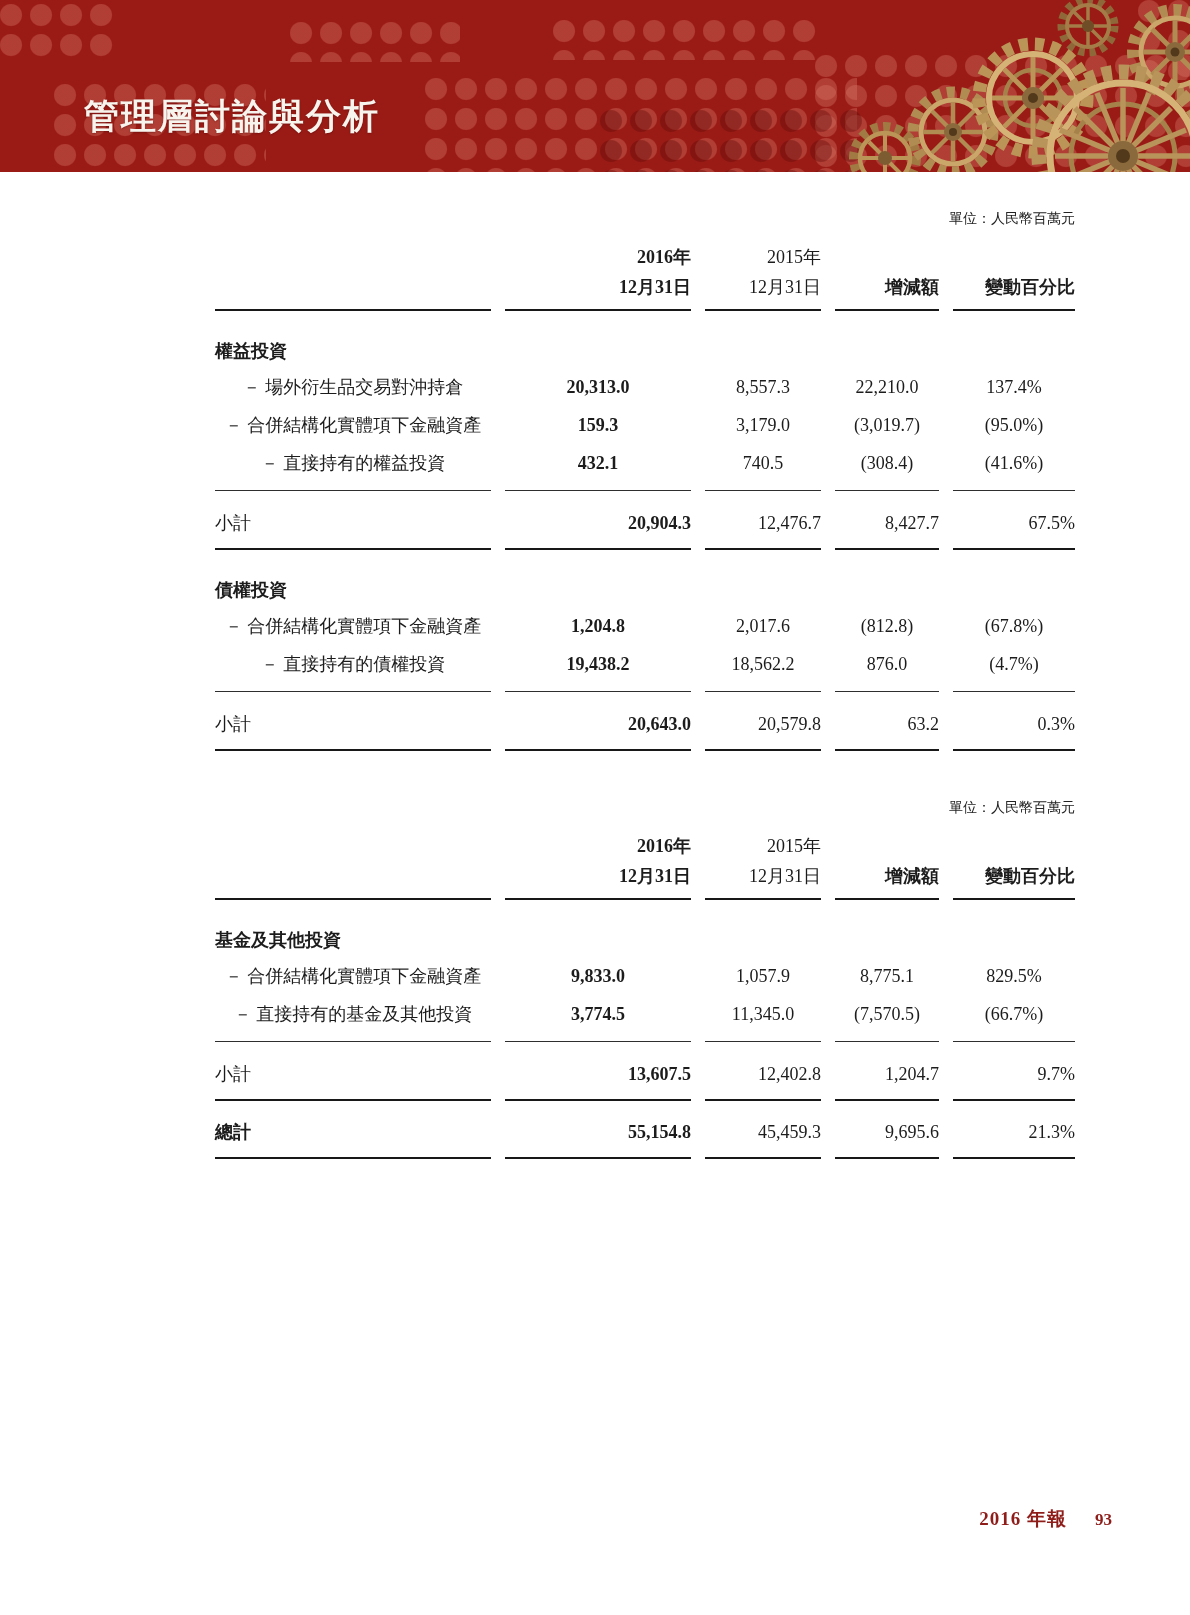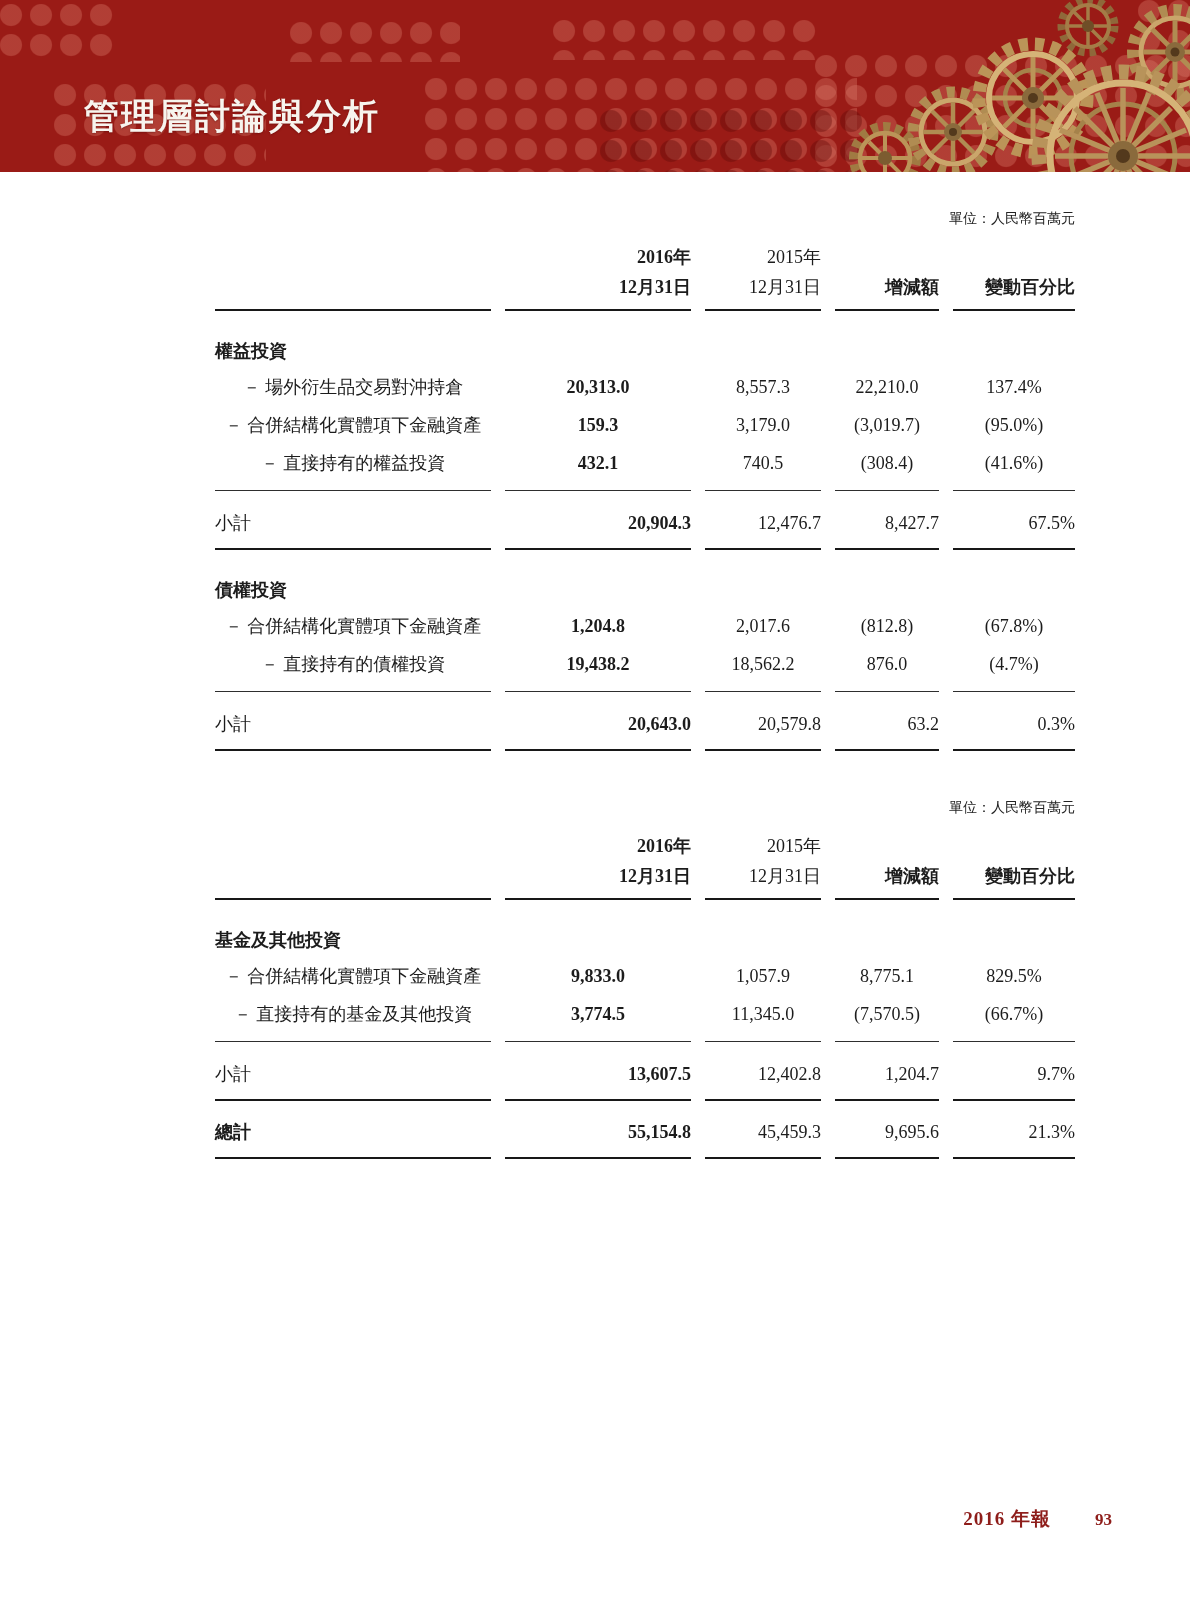--- a/index.html
+++ b/index.html
@@ -102,21 +102,21 @@
     border-bottom:2.5px solid #181818;
     line-height:24px;
   }
   .row-total > .cell.label { font-weight:bold; }
   .v2016 { font-weight:bold; }
 
   
   .footer {
     position:absolute;
     top:1506px; right:78px;
-    display:flex; align-items:baseline; gap:44px;
+    display:flex; align-items:baseline; gap:28px;
     color:#8e1d1a;
   }
   .footer .report-label { font-size:19px; font-weight:bold; letter-spacing:1px; }
   .footer .page-number { font-size:17px; font-weight:bold; }
 </style>
 </head>
 <body>
 
 <div class="page">
 

